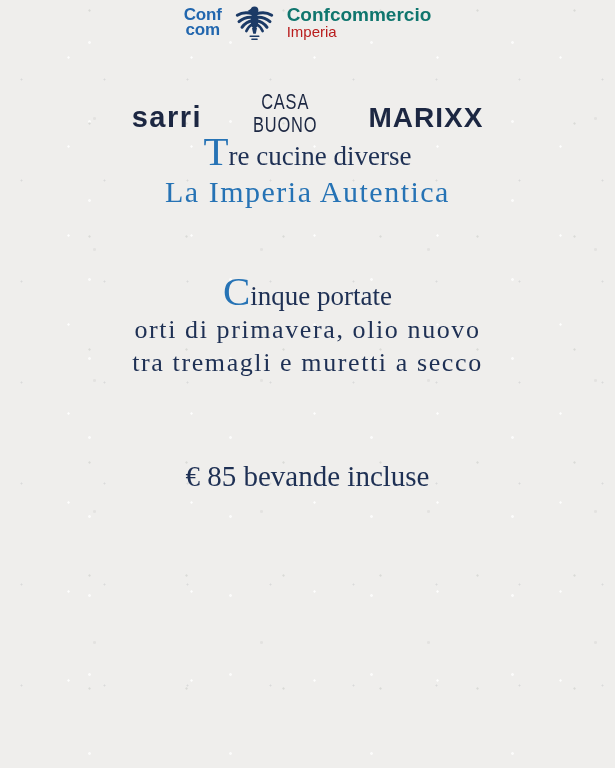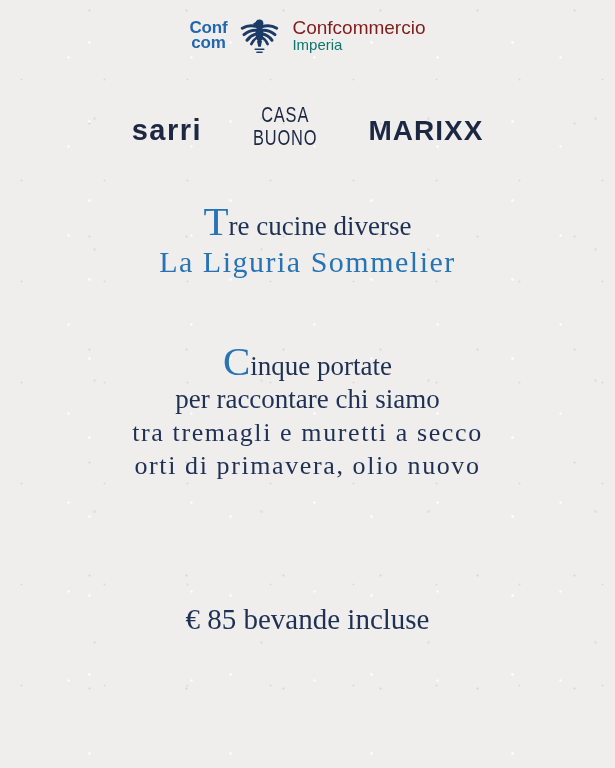--- a/index.html
+++ b/index.html
@@ -14,43 +14,42 @@
       radial-gradient(circle, rgba(172,176,180,0.32) 0.7px, transparent 1.3px),
       radial-gradient(circle, rgba(200,200,196,0.3) 1.1px, transparent 1.9px);
     background-size: 123px 89px, 97px 113px, 141px 79px, 83px 101px, 167px 131px;
     background-position: 7px 13px, 41px 67px, 19px 3px, 63px 29px, 11px 53px;
     overflow: hidden;
     color: #1e3054;
   }
   .page {
     width: 615px; height: 768px;
     display: flex; flex-direction: column; align-items: center;
-    padding-top: 13px;
     text-align: center;
   }
 
   
   .brand-row {
     display: flex; align-items: center; justify-content: center;
     gap: 11px; height: 44px;
   }
   .confcom-badge {
     font-family: "Liberation Sans", sans-serif;
     font-weight: bold; font-size: 17px; line-height: 15px;
     color: #2166ae; text-align: center; letter-spacing: -0.2px;
   }
   .eagle { width: 43px; height: 43px; display: block; }
   .org-block { text-align: left; }
   .org-name {
     font-family: "Liberation Sans", sans-serif;
-    font-weight: normal; font-size: 19px; line-height: 19px; color: #7f1d1d;
+    font-weight: bold; font-size: 19px; line-height: 19px; color: #0f766e;
   }
   .org-loc {
     font-family: "Liberation Sans", sans-serif;
-    font-size: 15px; line-height: 16px; color: #0f766e;
+    font-size: 15px; line-height: 16px; color: #b91c1c;
   }
 
   
   .partners {
     margin-top: 32px; height: 58px;
     display: flex; align-items: flex-end; justify-content: center;
     gap: 44px; color: #1c2742;
   }
   .logo-sarri {
     font-family: "Liberation Sans", sans-serif;
@@ -61,35 +60,35 @@
     font-family: "Liberation Sans", sans-serif;
     font-weight: 300; font-size: 20px; line-height: 21px;
     letter-spacing: 1px; transform: scale(0.82, 1.12);
   }
   .logo-marixx {
     font-family: "Liberation Sans", sans-serif;
     font-weight: bold; font-size: 28px; letter-spacing: 1px;
   }
 
   
-  .intro { margin-top: 57px; }
+  .intro { }
   .intro p { font-size: 27px; line-height: 35px; }
   .dropcap { font-size: 41px; color: #2673b5; }
   .highlight {
     color: #2673b5; font-size: 30px !important; letter-spacing: 1.5px;
   }
 
   .description { margin-top: 66px; }
   .description p { font-size: 27px; line-height: 33px; text-align: center; }
   .description p.spaced { font-size: 26px; letter-spacing: 1.6px; }
 
   .wine { margin-top: 25px; }
   .wine p { font-size: 26px; line-height: 31px; }
 
-  .price-row { margin-top: 96px; }
+  .price-row { margin-top: 56px; }
   .price-row p { font-size: 29px; }
 </style>
 </head>
 <body>
 
 <div class="page">
 
   <header class="brand-row">
     <div class="confcom-badge">
       <div>Conf</div>
@@ -125,28 +124,27 @@
     <div class="logo-sarri">sarri</div>
     <div class="logo-casabuono">
       <div>CASA</div>
       <div>BUONO</div>
     </div>
     <div class="logo-marixx">MARIXX</div>
   </div>
 
   <section class="intro">
     <p><span class="dropcap">T</span><span>re cucine diverse</span></p>
-    <p class="highlight">La Liguria Sommelier</p>
+    <p class="highlight">La Imperia Autentica</p>
   </section>
 
   <section class="description">
     <p><span class="dropcap">C</span><span>inque portate</span></p>
-    <p>per raccontare chi siamo</p>
+    <p class="spaced">orti di primavera, olio nuovo</p>
     <p class="spaced">tra tremagli e muretti a secco</p>
-    <p class="spaced">orti di primavera, olio nuovo</p>
   </section>
 
   <section class="wine">
   </section>
 
   <section class="price-row">
     <p>€ 85 bevande incluse</p>
   </section>
 
 </div>

